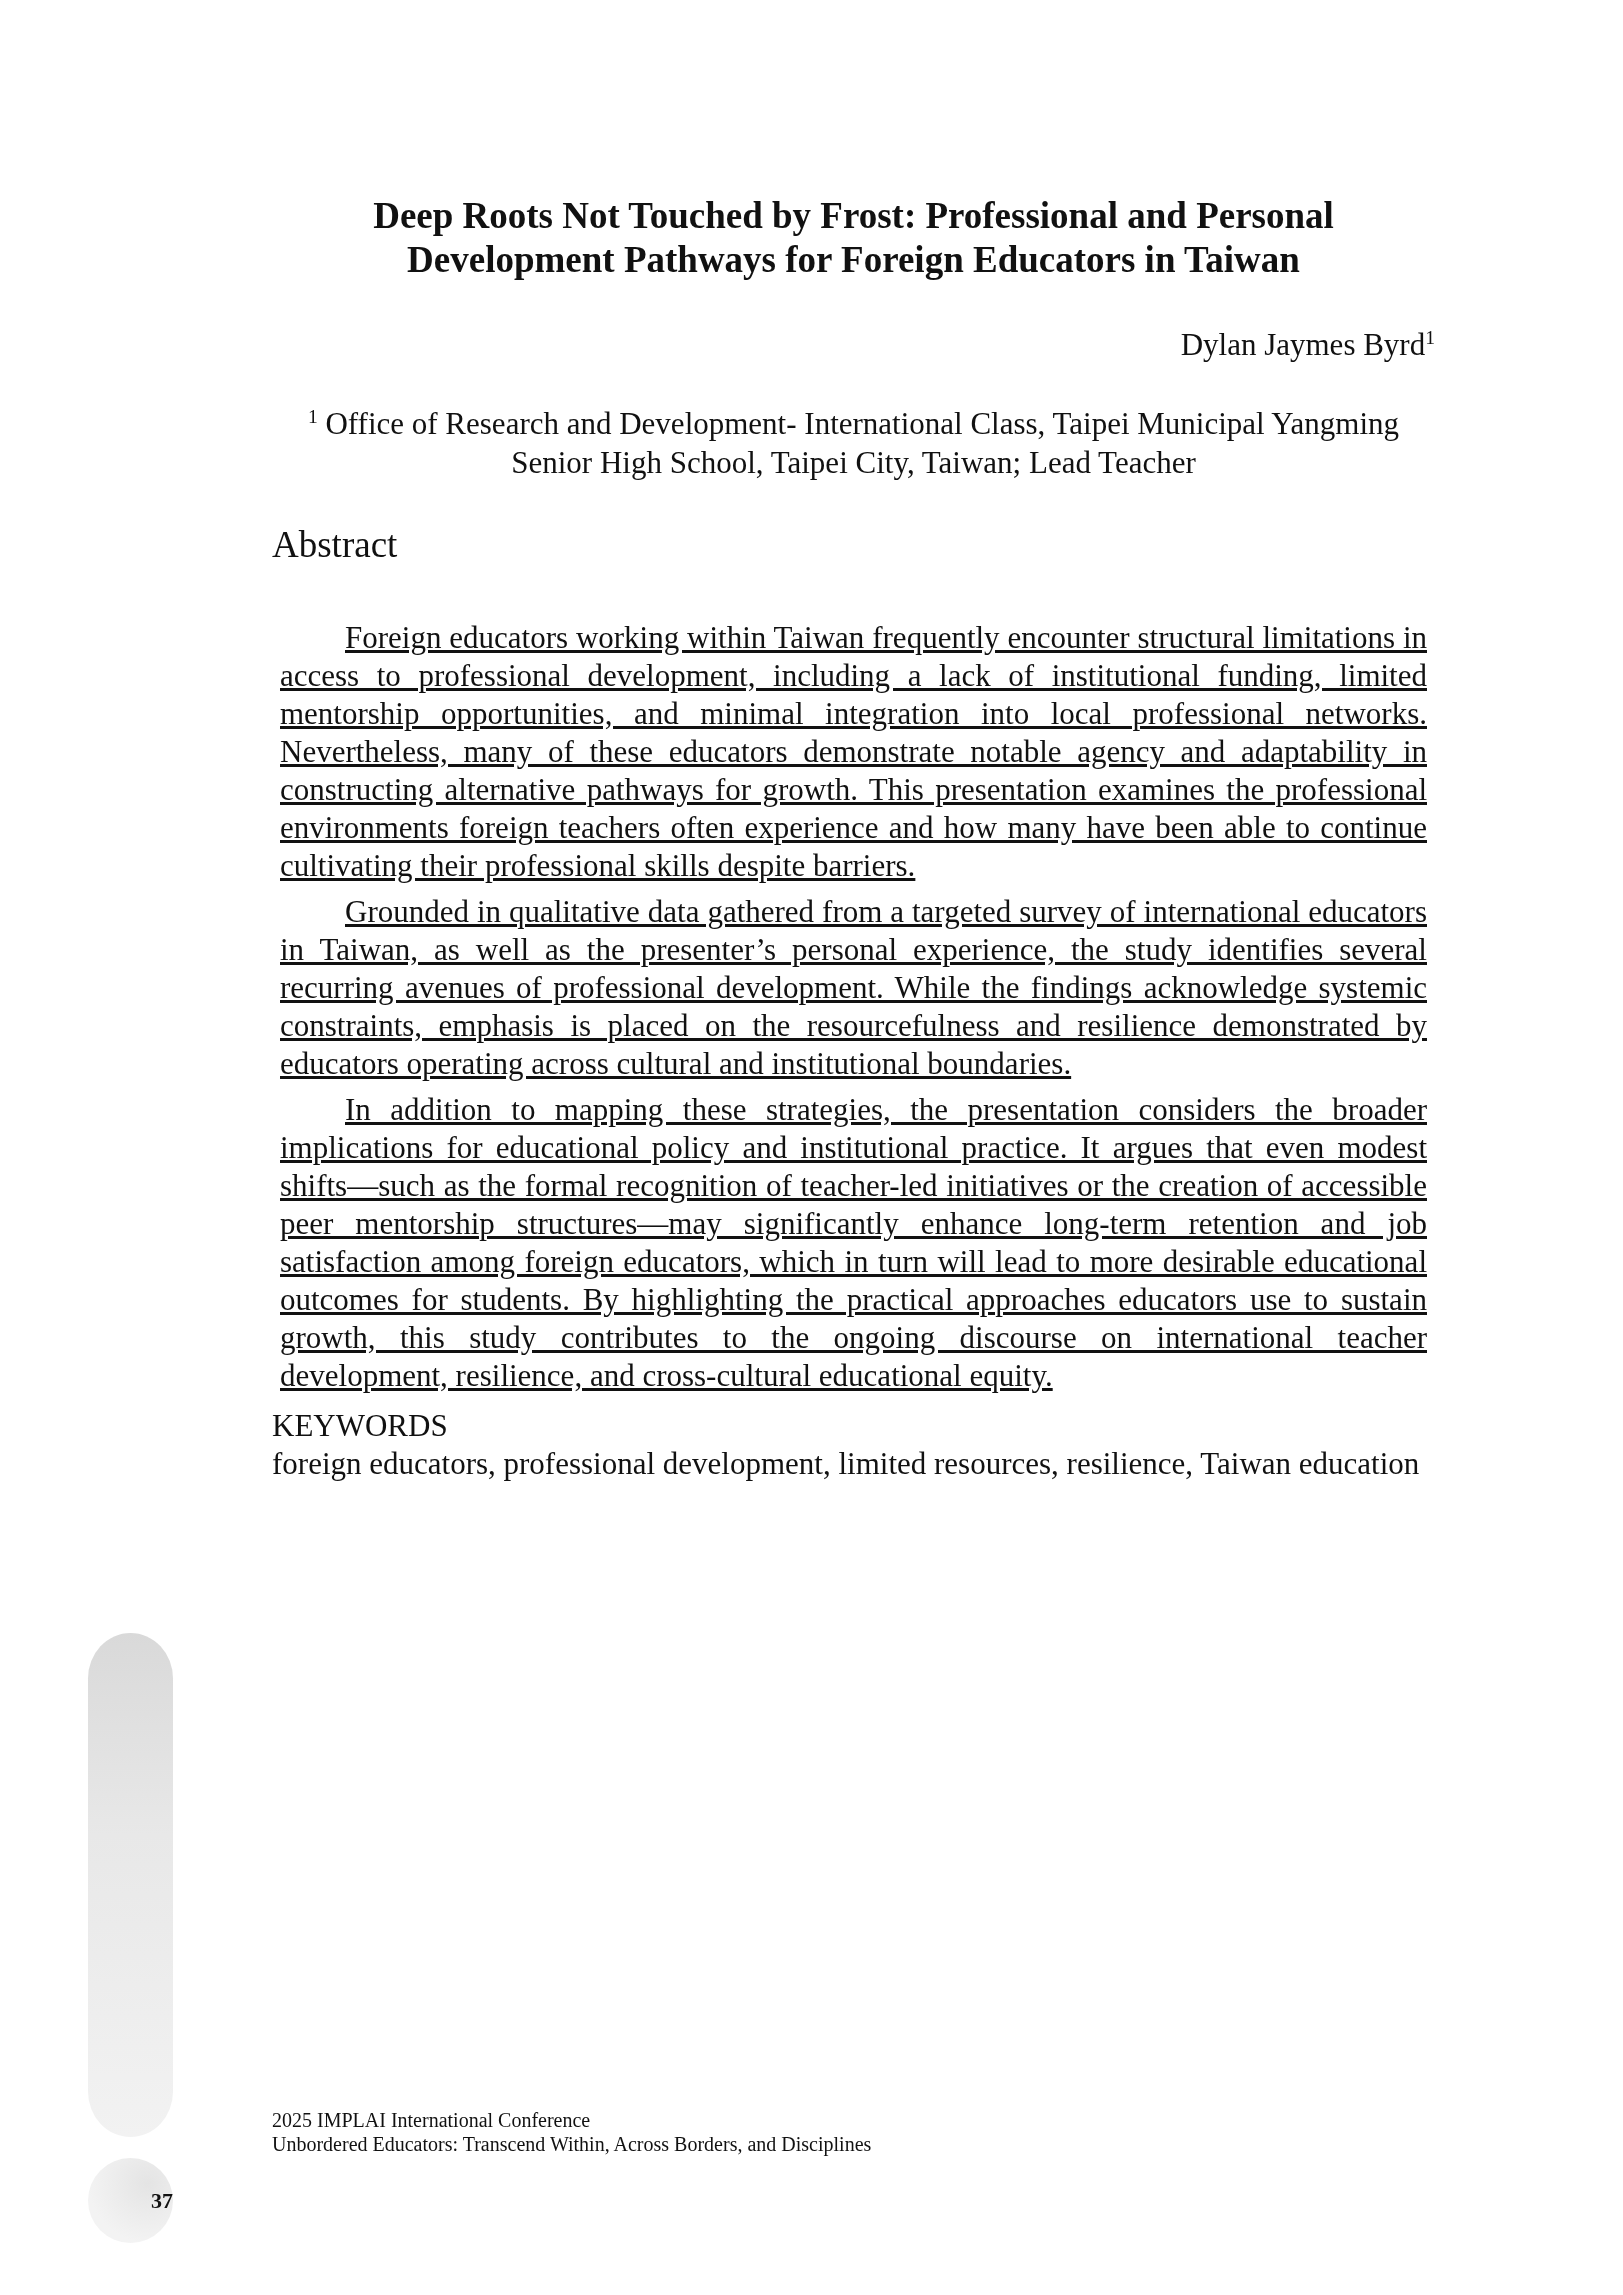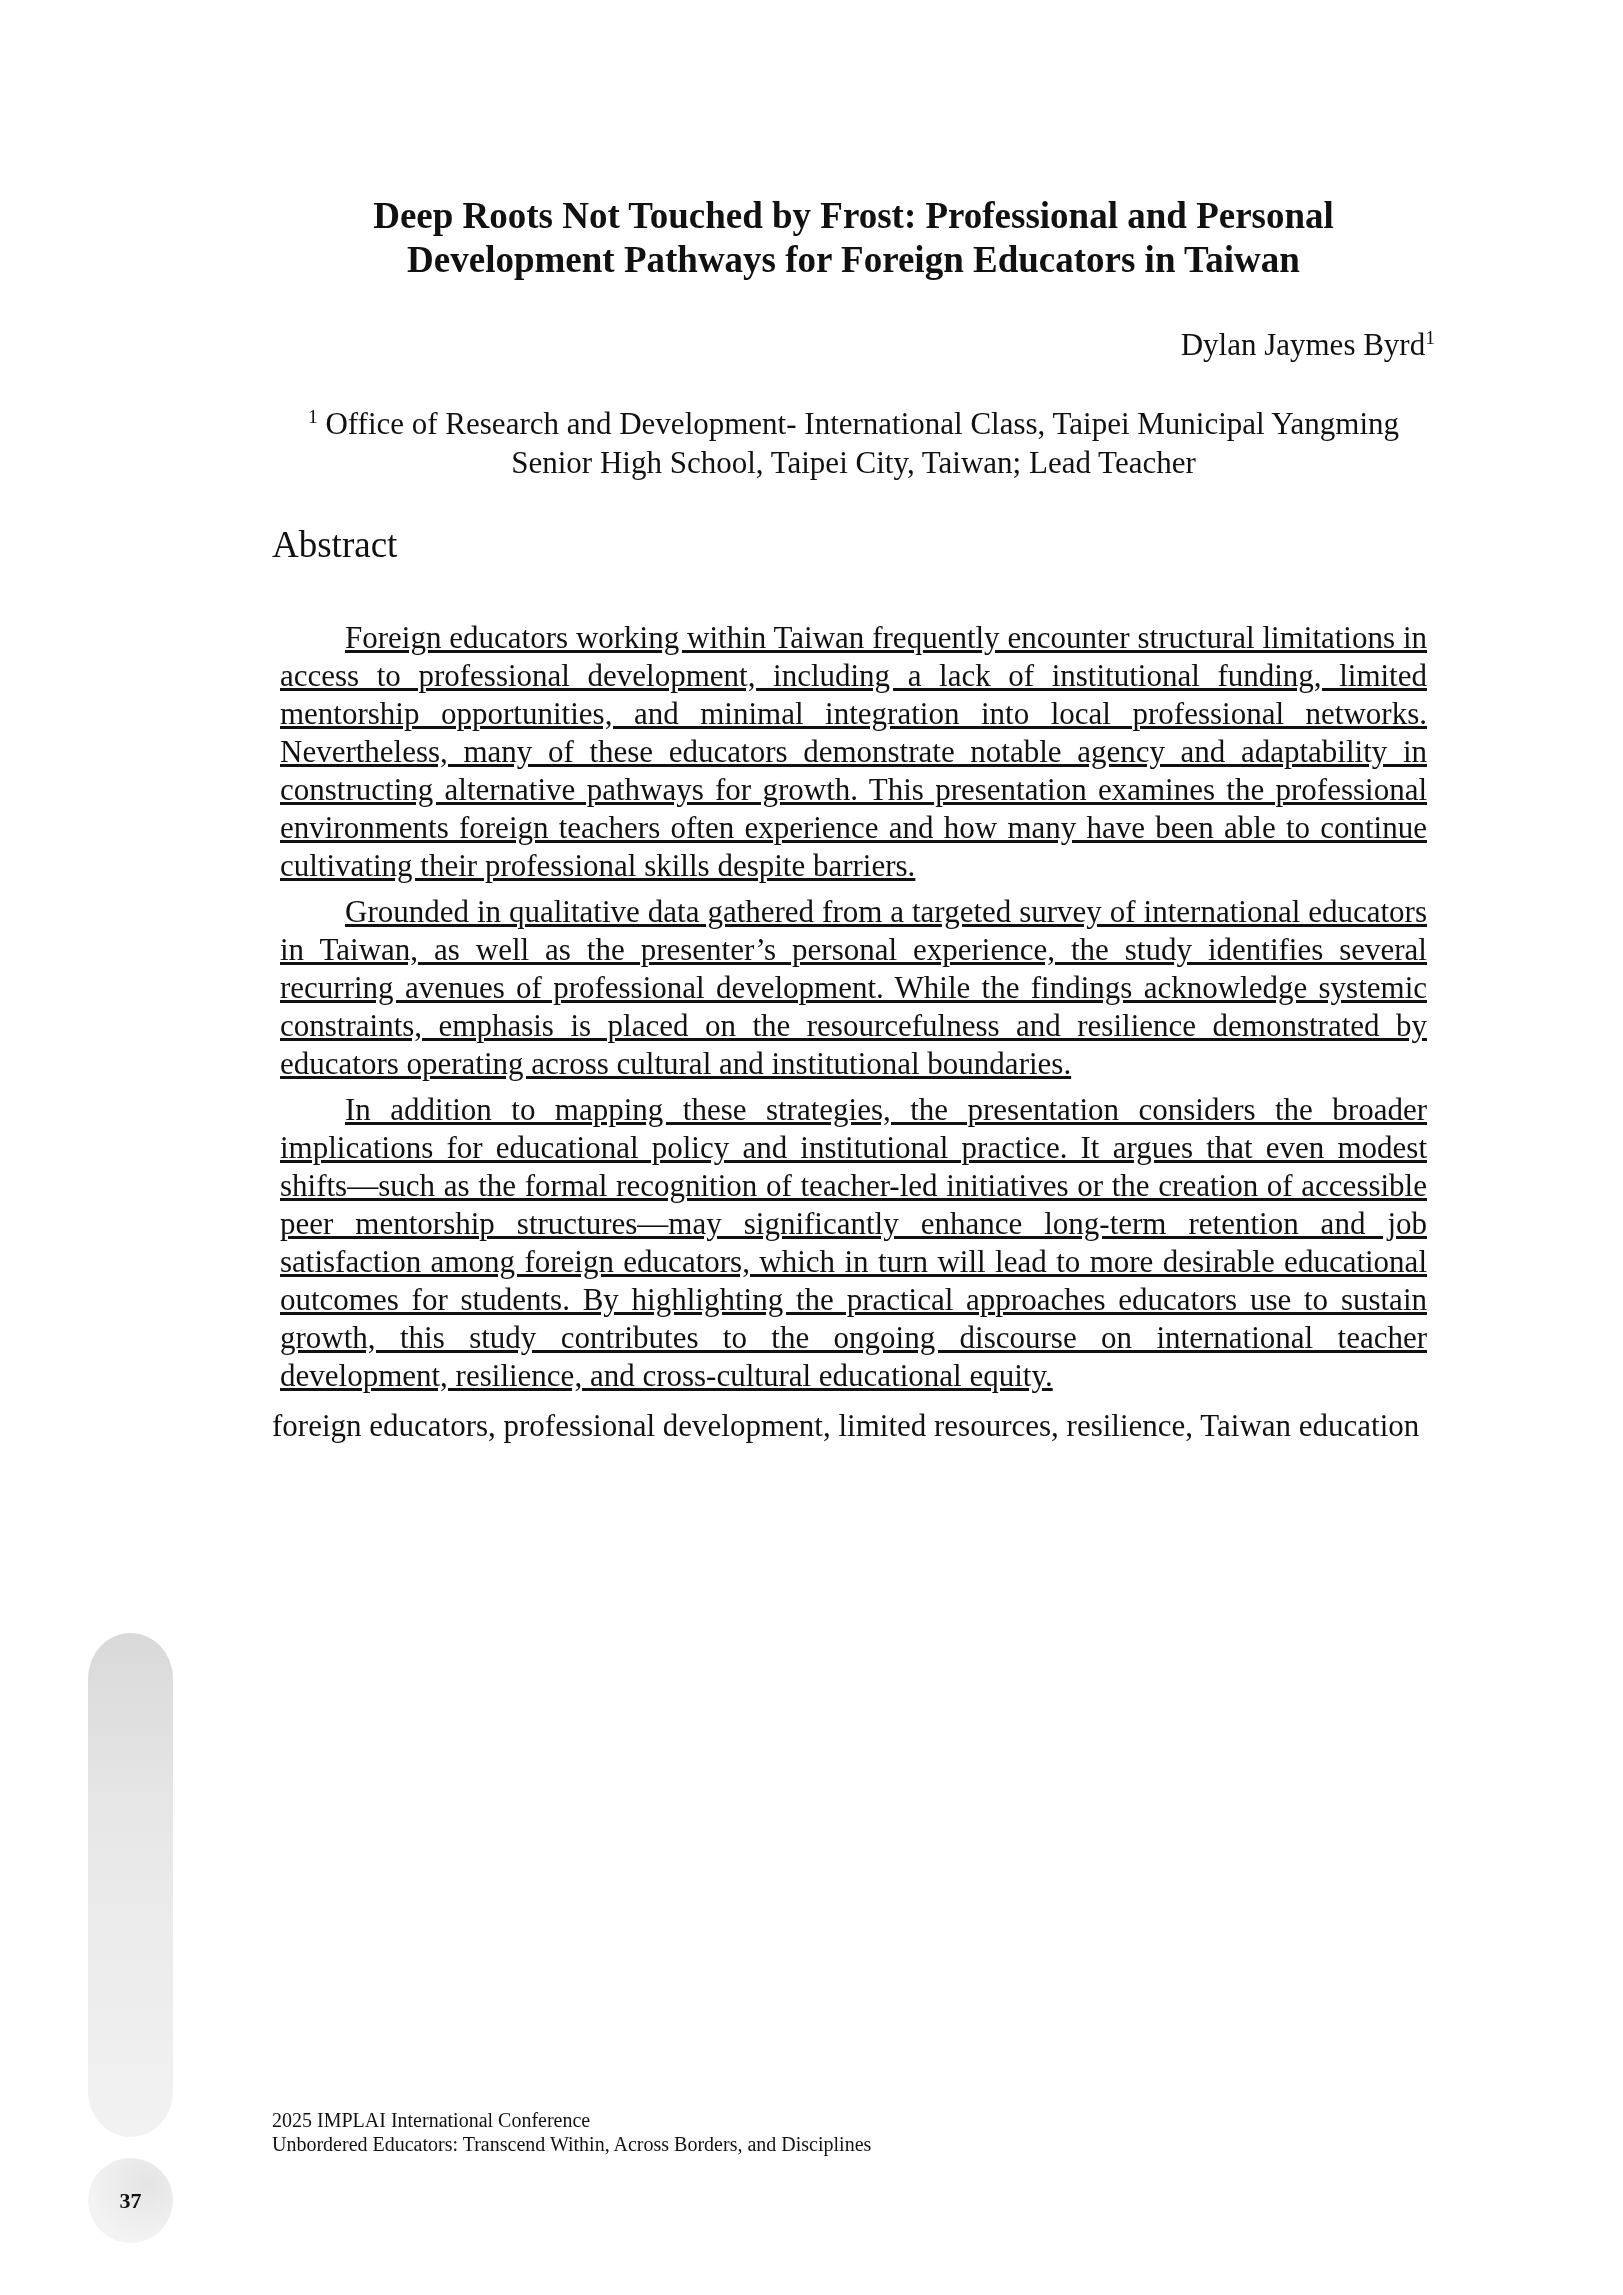--- a/index.html
+++ b/index.html
@@ -14,21 +14,21 @@
     .abstract-h { top: 522px; text-align: left; font-weight: normal; font-size: 37px; line-height: 46px; }
     .body { top: 611px; font-size: 31px; line-height: 38px; text-align: justify; }
     .body p { margin: 8px; text-indent: 65px; text-decoration: underline; }
     .kw { top: 1407px; font-size: 31px; line-height: 38px; }
     .kw div { margin: 0; }
     .tab { position: absolute; left: 88px; top: 1633px; width: 85px; height: 504px;
            border-radius: 43px / 46px;
            background: linear-gradient(to bottom, #d9d9d9 0%, #e8e8e8 40%, #f2f2f2 100%); }
     .pagenum { position: absolute; left: 88px; top: 2158px; width: 85px; height: 85px;
                border-radius: 50%; background: radial-gradient(circle at 70% 30%, #e4e4e4, #f3f3f3 70%);
-               display: flex; align-items: center; justify-content: center;
+               display: flex; align-items: center; justify-content: flex-end;
                font-weight: bold; font-size: 22px; }
     .footer { position: absolute; left: 272px; top: 2108px; font-size: 20px; line-height: 24px; white-space: nowrap; }
   </style>
 </head>
 <body>
 
 <div class="col title">
   <div>Deep Roots Not Touched by Frost: Professional and Personal</div>
   <div>Development Pathways for Foreign Educators in Taiwan</div>
 </div>
@@ -44,20 +44,21 @@
 
 <div class="col abstract-h">Abstract</div>
 
 <div class="col body">
   <p>Foreign educators working within Taiwan frequently encounter structural limitations in access to professional development, including a lack of institutional funding, limited mentorship opportunities, and minimal integration into local professional networks. Nevertheless, many of these educators demonstrate notable agency and adaptability in constructing alternative pathways for growth. This presentation examines the professional environments foreign teachers often experience and how many have been able to continue cultivating their professional skills despite barriers.</p>
   <p>Grounded in qualitative data gathered from a targeted survey of international educators in Taiwan, as well as the presenter’s personal experience, the study identifies several recurring avenues of professional development. While the findings acknowledge systemic constraints, emphasis is placed on the resourcefulness and resilience demonstrated by educators operating across cultural and institutional boundaries.</p>
   <p>In addition to mapping these strategies, the presentation considers the broader implications for educational policy and institutional practice. It argues that even modest shifts—such as the formal recognition of teacher-led initiatives or the creation of accessible peer mentorship structures—may significantly enhance long-term retention and job satisfaction among foreign educators, which in turn will lead to more desirable educational outcomes for students. By highlighting the practical approaches educators use to sustain growth, this study contributes to the ongoing discourse on international teacher development, resilience, and cross-cultural educational equity.</p>
 </div>
 
 <div class="col kw">
+  <div>KEYWORDS</div>
   <div>foreign educators, professional development, limited resources, resilience, Taiwan education</div>
 </div>
 
 <div class="tab"></div>
 <div class="pagenum">
   <span>37</span>
 </div>
 
 <div class="footer">
   <div>2025 IMPLAI International Conference</div>

